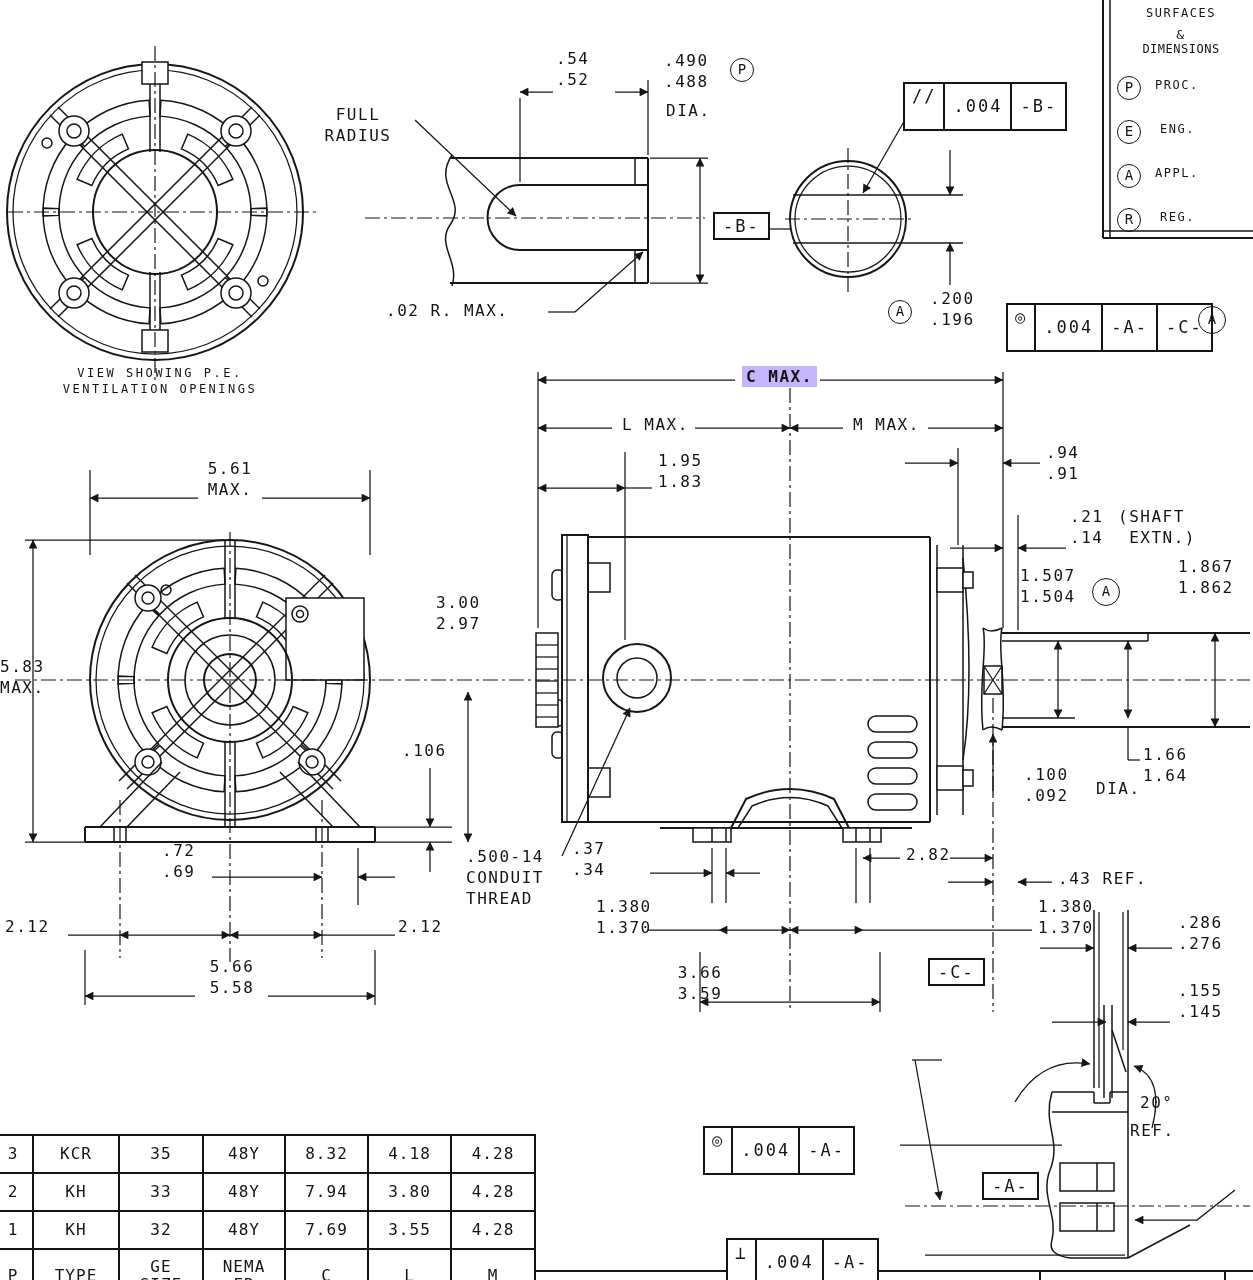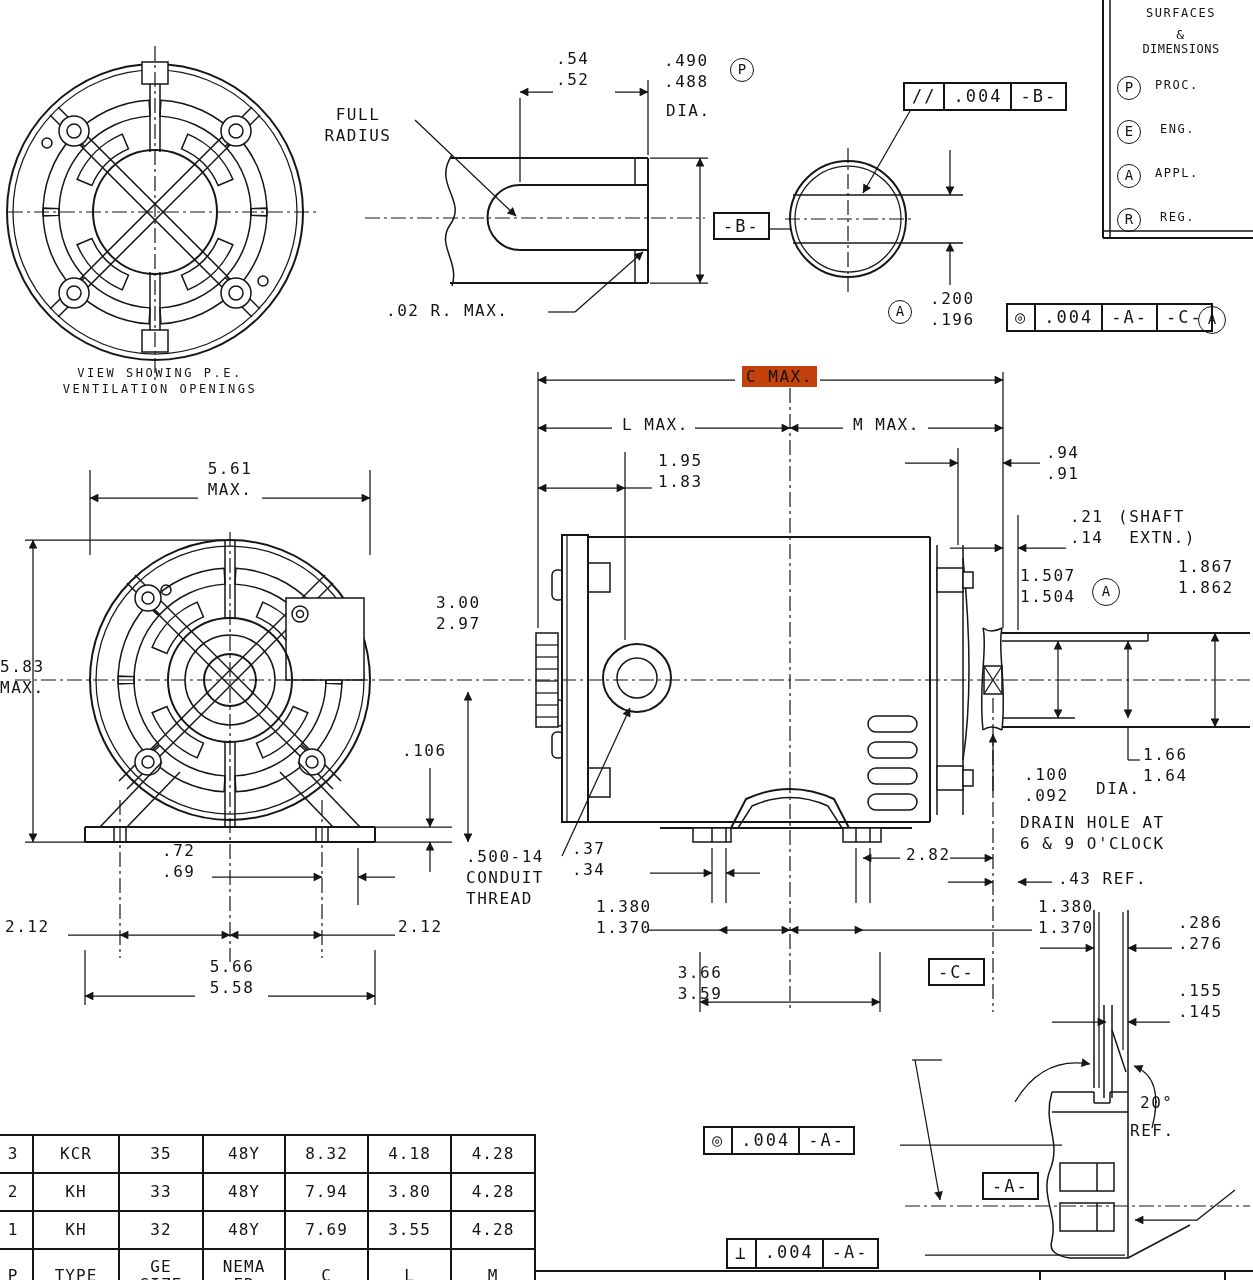--- a/index.html
+++ b/index.html
@@ -12,21 +12,21 @@
   .dm{stroke-width:1.25px;}
   .cl{stroke-width:1.2px;stroke-dasharray:15 4 3 4;}
   .wf{fill:#ffffff;}
   .t{position:absolute;font-size:16px;letter-spacing:1.5px;line-height:1.32;white-space:pre;color:#141414;}
   .tc{text-align:center;}
   .sm{font-size:12px;}
   .circ{position:absolute;width:22px;height:22px;border:1.7px solid #141414;border-radius:50%;
         text-align:center;font-size:14px;line-height:21px;letter-spacing:0;}
   .datum{position:absolute;border:2px solid #141414;padding:2px 8px;font-size:17px;letter-spacing:2px;background:#fff;}
   .fcf{position:absolute;display:flex;background:#fff;}
-  .fcf span{display:block;border:2px solid #141414;border-left:none;padding:2px 8px;font-size:17px;letter-spacing:2px;line-height:1.25;}
+  .fcf span{display:block;border:2px solid #141414;border-left:none;padding:12px 8px;font-size:17px;letter-spacing:2px;line-height:1.25;}
   .fcf span:first-child{border-left:2px solid #141414;padding:2px 7px;}
   table.dt{position:absolute;left:-8px;top:1134px;border-collapse:collapse;table-layout:fixed;background:#fff;}
   table.dt td{border:2px solid #141414;text-align:center;font-size:16px;letter-spacing:1px;
               font-family:"DejaVu Sans Mono","Liberation Mono",monospace;white-space:pre-line;line-height:1.15;padding:0 2px;}
   .r1 td{height:36px;} .r2 td{height:36px;} .r3 td{height:36px;} .rh td{height:52px;}
 </style>
 </head>
 <body>
 
 <div id="canvas">
@@ -425,43 +425,41 @@
 <div class="t" style="left:436px;top:592px;">3.00
 2.97</div>
 <div class="t" style="left:402px;top:740px;">.106</div>
 <div class="t" style="left:162px;top:840px;">.72
 .69</div>
 <div class="t" style="left:5px;top:916px;">2.12</div>
 <div class="t" style="left:398px;top:916px;">2.12</div>
 <div class="t tc" style="left:200px;top:956px;width:64px;">5.66
 5.58</div>
 
-<div class="t" style="left:742px;top:366px;background:#c2410c;padding:0 4px;">C MAX.</div>
+<div class="t" style="left:742px;top:366px;background:#c4b5fd;padding:0 4px;font-weight:bold;">C MAX.</div>
 <div class="t" style="left:618px;top:414px;background:#fff;padding:0 4px;">L MAX.</div>
 <div class="t" style="left:849px;top:414px;background:#fff;padding:0 4px;">M MAX.</div>
 <div class="t" style="left:658px;top:450px;">1.95
 1.83</div>
 <div class="t" style="left:1046px;top:442px;">.94
 .91</div>
 <div class="t" style="left:1070px;top:506px;">.21
 .14</div>
 <div class="t" style="left:1118px;top:506px;">(SHAFT
  EXTN.)</div>
 <div class="t" style="left:1020px;top:565px;">1.507
 1.504</div>
 <div class="circ" style="left:1092px;top:578px;width:26px;height:26px;line-height:25px;">A</div>
 <div class="t" style="left:1178px;top:556px;">1.867
 1.862</div>
 <div class="t" style="left:1143px;top:744px;">1.66
 1.64</div>
 <div class="t" style="left:1024px;top:764px;">.100
 .092</div>
 <div class="t" style="left:1096px;top:778px;">DIA.</div>
-<div class="t" style="left:1020px;top:812px;">DRAIN HOLE AT
-6 &amp; 9 O'CLOCK</div>
 <div class="t" style="left:906px;top:844px;">2.82</div>
 <div class="t" style="left:1058px;top:868px;">.43 REF.</div>
 <div class="t" style="left:572px;top:838px;">.37
 .34</div>
 <div class="t" style="left:596px;top:896px;">1.380
 1.370</div>
 <div class="t" style="left:1038px;top:896px;">1.380
 1.370</div>
 <div class="datum" style="left:928px;top:958px;">-C-</div>
 <div class="t tc" style="left:662px;top:962px;width:76px;">3.66

